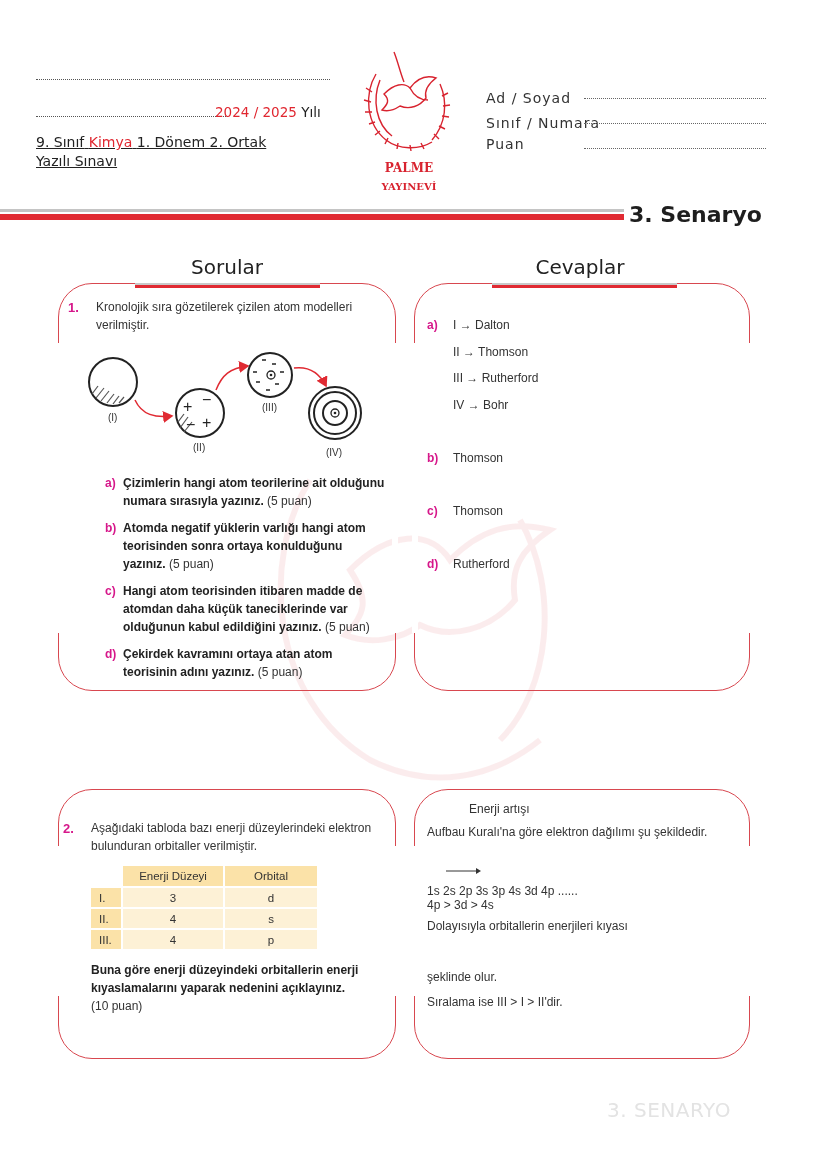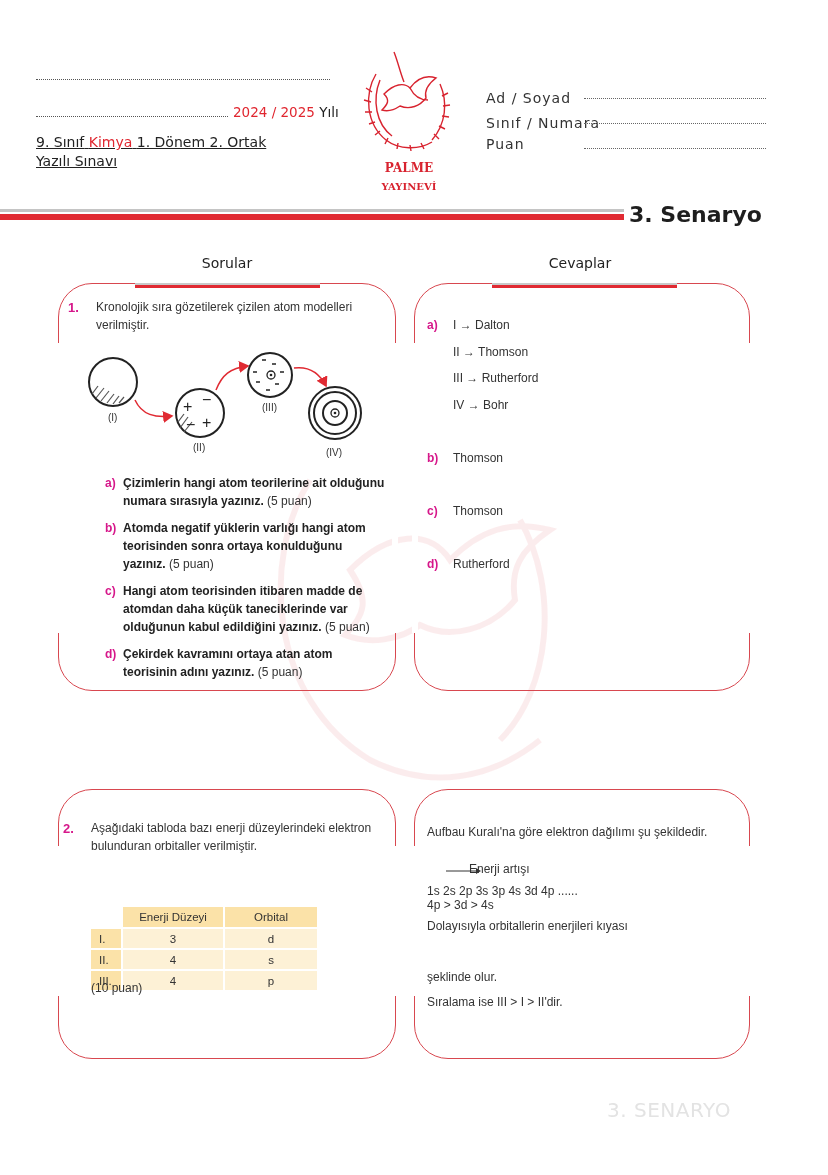--- a/index.html
+++ b/index.html
@@ -17,21 +17,21 @@
   .info-row { position: absolute; left: 486px; font-family: "DejaVu Sans", sans-serif; font-size: 14px; letter-spacing: 1px; color: #333; }
   .info-dots { position: absolute; left: 584px; width: 182px; height: 10px; border-bottom: 1px dotted #666; }
 
   .logo-text { font-family: "DejaVu Serif", serif; font-weight: bold; color: #d8232f; text-align: center; }
 
   
   .band-grey { background: #c4c4c4; }
   .band-red { background: #e02a32; }
   .scenario { font-family: "DejaVu Sans", sans-serif; font-size: 22px; font-weight: bold; color: #1e1e1e; }
 
-  .sec-title { font-family: "DejaVu Sans", sans-serif; font-size: 14px; color: #222; text-align: center; }
+  .sec-title { font-family: "DejaVu Sans", sans-serif; font-size: 20px; color: #222; text-align: center; }
 
   
   .card { position: absolute; border: 1.5px solid #d8474f; border-radius: 34px; }
   .card-mask-l, .card-mask-r { position: absolute; background: #fff; width: 6px; }
   .card-title-bar { position: absolute; height: 5px; }
   .card-title-bar .g { height: 1.5px; background: #c9c9c9; }
   .card-title-bar .r { height: 3.5px; background: #e02a32; }
 
   .qnum { color: #d6178a; font-weight: bold; font-size: 13px; position: absolute; }
   .qtext { font-size: 12px; line-height: 18px; color: #333; position: absolute; }
@@ -54,21 +54,21 @@
   .a2 { position: absolute; left: 427px; font-size: 12px; color: #333; white-space: nowrap; }
 
   .footer-mark { font-family: "DejaVu Sans", sans-serif; font-size: 20px; color: #e3e3e3; letter-spacing: 0.5px; }
   .watermark { opacity: 0.08; }
 </style>
 </head>
 <body>
 
 <div class="abs dotline" style="left:36px; top:79px; width:294px;"></div>
 <div class="abs dotline" style="left:36px; top:116px; width:192px;"></div>
-<div class="abs hdr-text" style="left:233px; top:104px;">
+<div class="abs hdr-text" style="left:215px; top:104px;">
   <span class="red">2024 / 2025</span>
   <span>Yılı</span>
 </div>
 <div class="abs exam-title" style="left:36px; top:133px; width:300px;text-decoration:underline;">
   <span>9. Sınıf</span>
   <span class="red">Kimya</span>
   <span>1. Dönem 2. Ortak</span><br>
   <span>Yazılı Sınavı</span>
 </div>
 
@@ -230,21 +230,21 @@
   <span class="txt">Rutherford</span>
 </div>
 
 <div class="card" style="left:58px; top:789px; width:338px; height:270px;"></div>
 <div class="card-mask-l" style="left:56px; top:846px; height:150px;"></div>
 <div class="card-mask-r" style="left:392px; top:846px; height:150px;"></div>
 
 <div class="qnum" style="left:63px; top:821px;">2.</div>
 <div class="qtext" style="left:91px; top:819px; width:295px;">Aşağıdaki tabloda bazı enerji düzeylerindeki elektron bulunduran orbitaller verilmiştir.</div>
 
-<table class="orb abs" style="left:89px; top:864px; width:230px;margin-top:41px;">
+<table class="orb abs" style="left:89px; top:864px; width:230px;">
   <tbody>
       <tr>
     <th class="blank" style="width:30px;"></th>
     <th style="width:100px;">Enerji Düzeyi</th>
     <th>Orbital</th>
   </tr>
   <tr>
     <td class="rl">I.</td>
     <td>3</td>
     <td>d</td>
@@ -256,30 +256,30 @@
   </tr>
   <tr>
     <td class="rl">III.</td>
     <td>4</td>
     <td>p</td>
   </tr>
 </tbody>
   </table>
 
 <div class="sub" style="left:91px; top:961px; width:290px;">
-  <br>
+  <b>Buna göre enerji düzeyindeki orbitallerin enerji kıyaslamalarını yaparak nedenini açıklayınız.</b><br>
   <span class="pts">(10 puan)</span>
 </div>
 
 <div class="card" style="left:414px; top:789px; width:336px; height:270px;"></div>
 <div class="card-mask-l" style="left:412px; top:846px; height:150px;"></div>
 <div class="card-mask-r" style="left:746px; top:846px; height:150px;"></div>
 
 <div class="a2" style="top:825px;">Aufbau Kuralı'na göre elektron dağılımı şu şekildedir.</div>
-<div class="a2" style="top:862px; left:447px;margin-left:22px;">Enerji artışı</div>
+<div class="a2" style="top:802px; left:447px;margin-left:22px;">Enerji artışı</div>
 <svg class="abs" style="left:446px; top:867px;" width="36" height="8" viewBox="0 0 36 8">
   <line x1="0" y1="4" x2="32" y2="4" stroke="#333" stroke-width="1"></line>
   <path d="M30 1 L35 4 L30 7 Z" fill="#333"></path>
 </svg>
 <div class="a2" style="top:884px;">1s 2s 2p 3s 3p 4s 3d 4p ......</div>
 <div class="a2" style="top:919px;">Dolayısıyla orbitallerin enerjileri kıyası</div>
 <div class="a2" style="top:898px;">4p &gt; 3d &gt; 4s</div>
 <div class="a2" style="top:970px;">şeklinde olur.</div>
 <div class="a2" style="top:995px;">Sıralama ise III &gt; I &gt; II'dir.</div>
 

